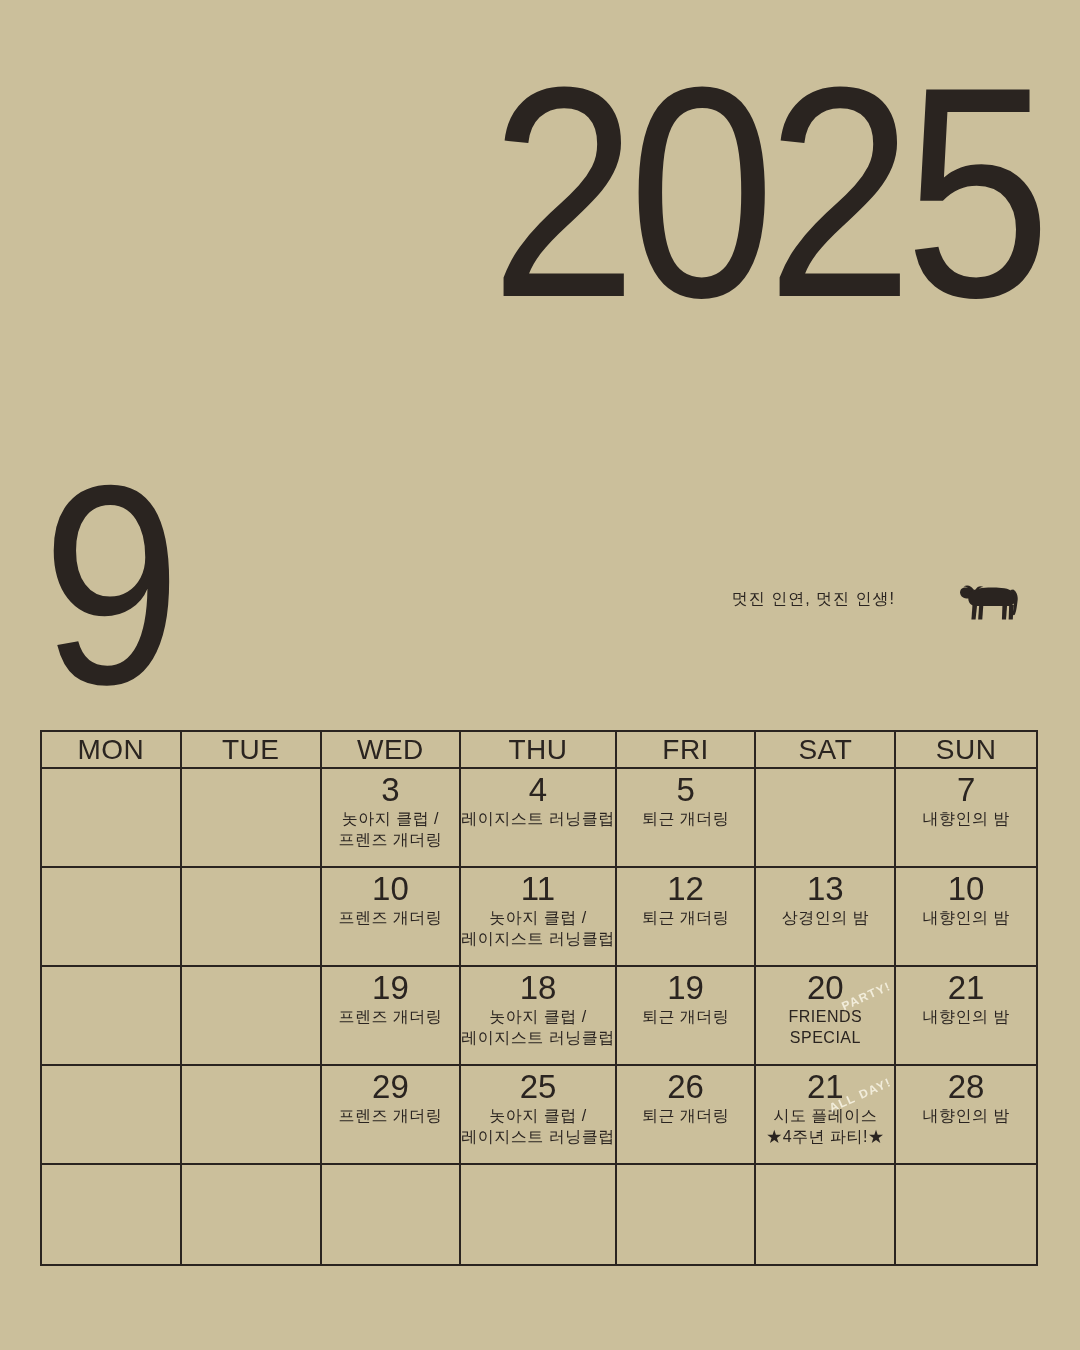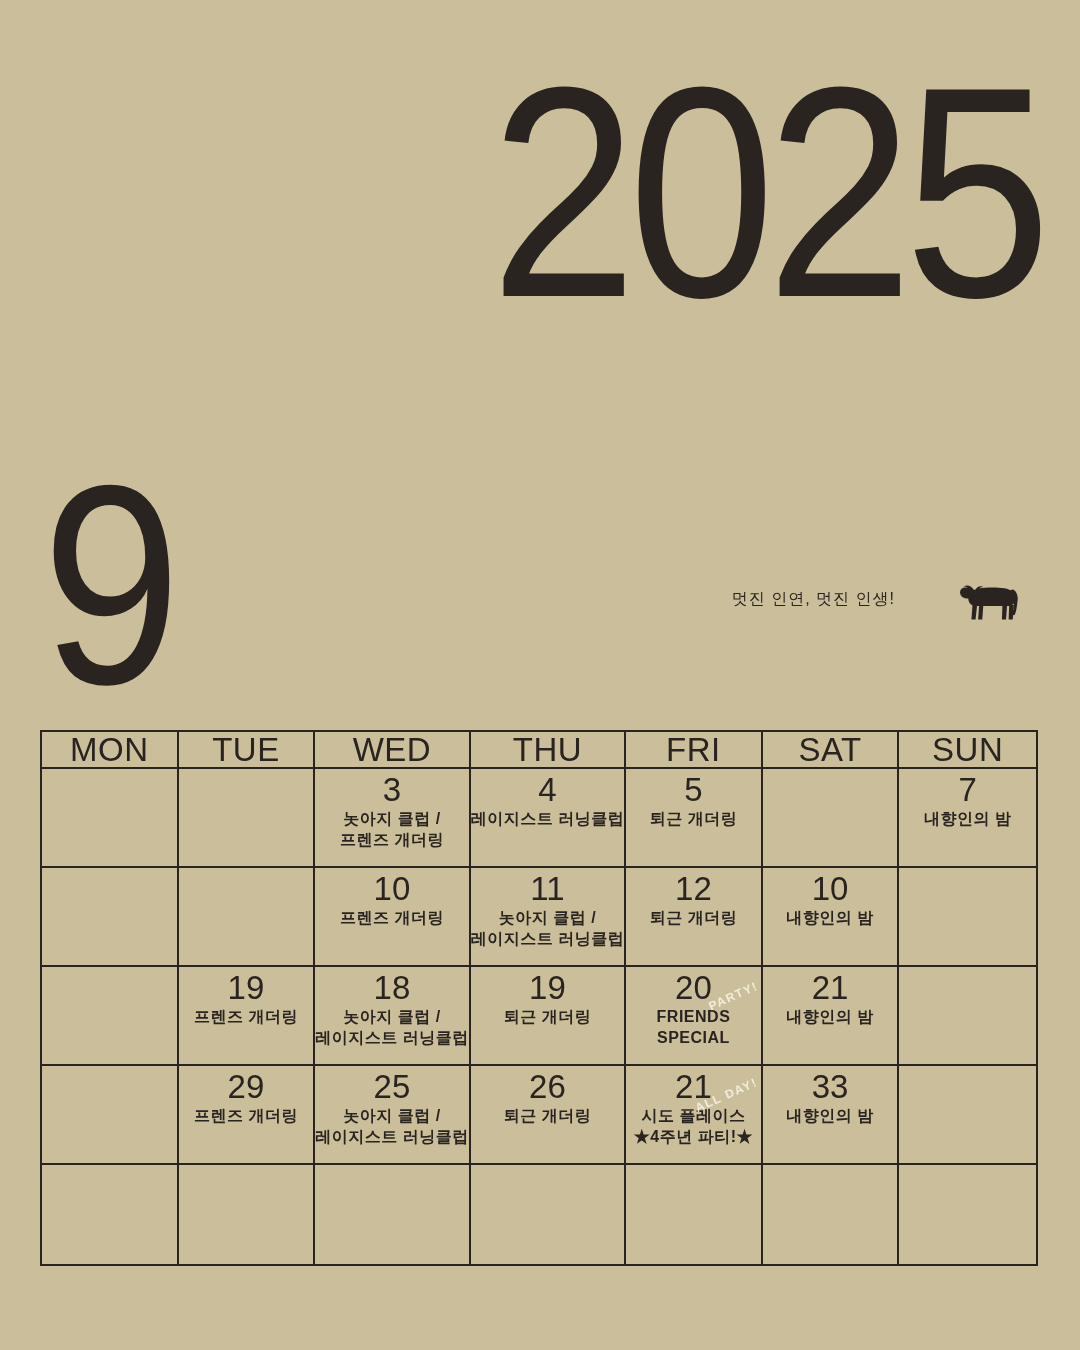--- a/index.html
+++ b/index.html
@@ -22,24 +22,24 @@
 
   .grid{
     position:absolute;left:40px;top:730px;width:998px;
     display:grid;grid-template-columns:repeat(7,1fr);
     grid-template-rows:37px repeat(5,99px);
     border:2px solid var(--ink);
   }
   .hcell,.cell{border-right:2px solid var(--ink);border-bottom:2px solid var(--ink);}
   .grid > :nth-child(7n){border-right:none;text-align:center;}
   .grid > :nth-child(n+36){border-bottom:none;}
-  .hcell{display:flex;align-items:center;justify-content:center;font-size:33px;letter-spacing:0.5px;}
+  .hcell{display:flex;align-items:center;justify-content:center;font-size:28px;letter-spacing:0.5px;}
   .cell{position:relative;text-align:center;padding-top:4px;overflow:visible;}
   .date{font-size:33px;line-height:1.05;}
-  .evt{font-size:16px;line-height:1.35;letter-spacing:0.5px;font-weight:700;white-space:nowrap;}
+  .evt{font-size:16px;line-height:1.35;letter-spacing:0.5px;font-weight:400;white-space:nowrap;}
   .badge{
     position:absolute;top:22px;right:1px;
     color:var(--badge);font-size:12px;font-weight:bold;letter-spacing:1.5px;
     transform:rotate(-24deg);transform-origin:center;white-space:nowrap;
   }
 </style>
 </head>
 <body>
 
 <div class="canvas">
@@ -100,20 +100,24 @@
       <div class="cell">
         <div class="date">11</div>
         <div class="evt">놋아지 클럽 /</div>
         <div class="evt">레이지스트 러닝클럽</div>
       </div>
       <div class="cell">
         <div class="date">12</div>
         <div class="evt">퇴근 개더링</div>
       </div>
       <div class="cell">
+        <div class="date">13</div>
+        <div class="evt">상경인의 밤</div>
+      </div>
+      <div class="cell">
         <div class="date">10</div>
         <div class="evt">내향인의 밤</div>
       </div>
       <div class="cell"></div>
       <div class="cell"></div>
       <div class="cell">
         <div class="date">19</div>
         <div class="evt">프렌즈 개더링</div>
       </div>
       <div class="cell">
@@ -150,21 +154,21 @@
         <div class="date">26</div>
         <div class="evt">퇴근 개더링</div>
       </div>
       <div class="cell">
         <div class="date">21</div>
         <div class="evt">시도 플레이스</div>
         <div class="evt">★4주년 파티!★</div>
         <div class="badge">ALL DAY!</div>
       </div>
       <div class="cell">
-        <div class="date">33</div>
+        <div class="date">28</div>
         <div class="evt">내향인의 밤</div>
       </div>
       <div class="cell"></div>
       <div class="cell"></div>
       <div class="cell"></div>
       <div class="cell"></div>
       <div class="cell"></div>
       <div class="cell"></div>
       <div class="cell"></div>
     </div>

